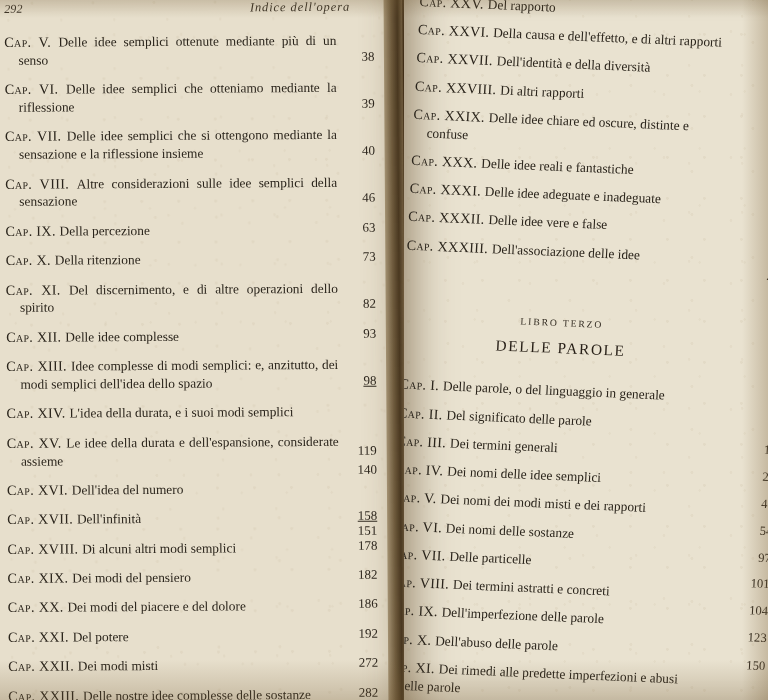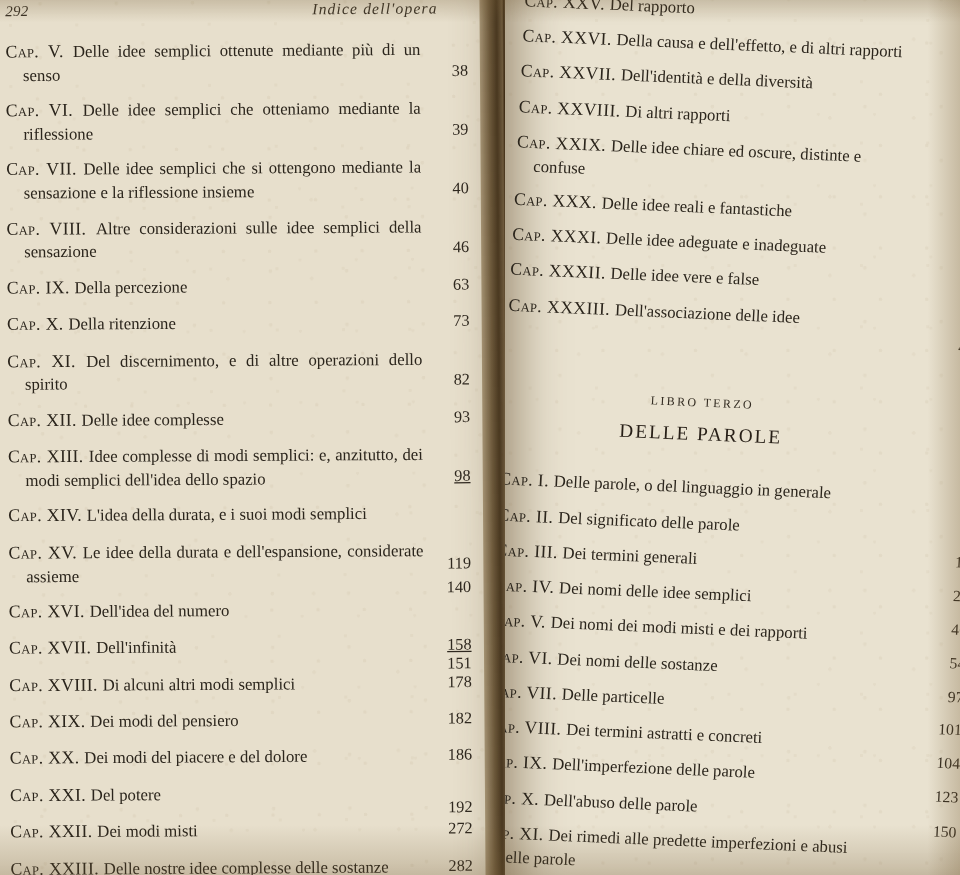--- a/index.html
+++ b/index.html
@@ -200,21 +200,21 @@
           <div class="entry">
             <span class="txt hang"><span class="cap">Cap. XIX. </span>Dei modi del pensiero</span>
             <span class="pg" style="top: 0px;">182</span>
           </div>
           <div class="entry">
             <span class="txt hang"><span class="cap">Cap. XX. </span>Dei modi del piacere e del dolore</span>
             <span class="pg" style="top: 0px; margin-left: 36px;">186</span>
           </div>
           <div class="entry">
             <span class="txt hang"><span class="cap">Cap. XXI. </span>Del potere</span>
-            <span class="pg" style="top: 12px;">192</span>
+            <span class="pg" style="top: 0px;">192</span>
           </div>
           <div class="entry">
             <span class="txt hang"><span class="cap">Cap. XXII. </span>Dei modi misti</span>
             <span class="pg" style="top: 0px;">272</span>
           </div>
           <div class="entry">
             <span class="txt hang"><span class="cap">Cap. XXIII. </span>Delle nostre idee complesse delle sostanze</span>
             <span class="pg" style="top: 0px;">282</span>
           </div>
         </div>

